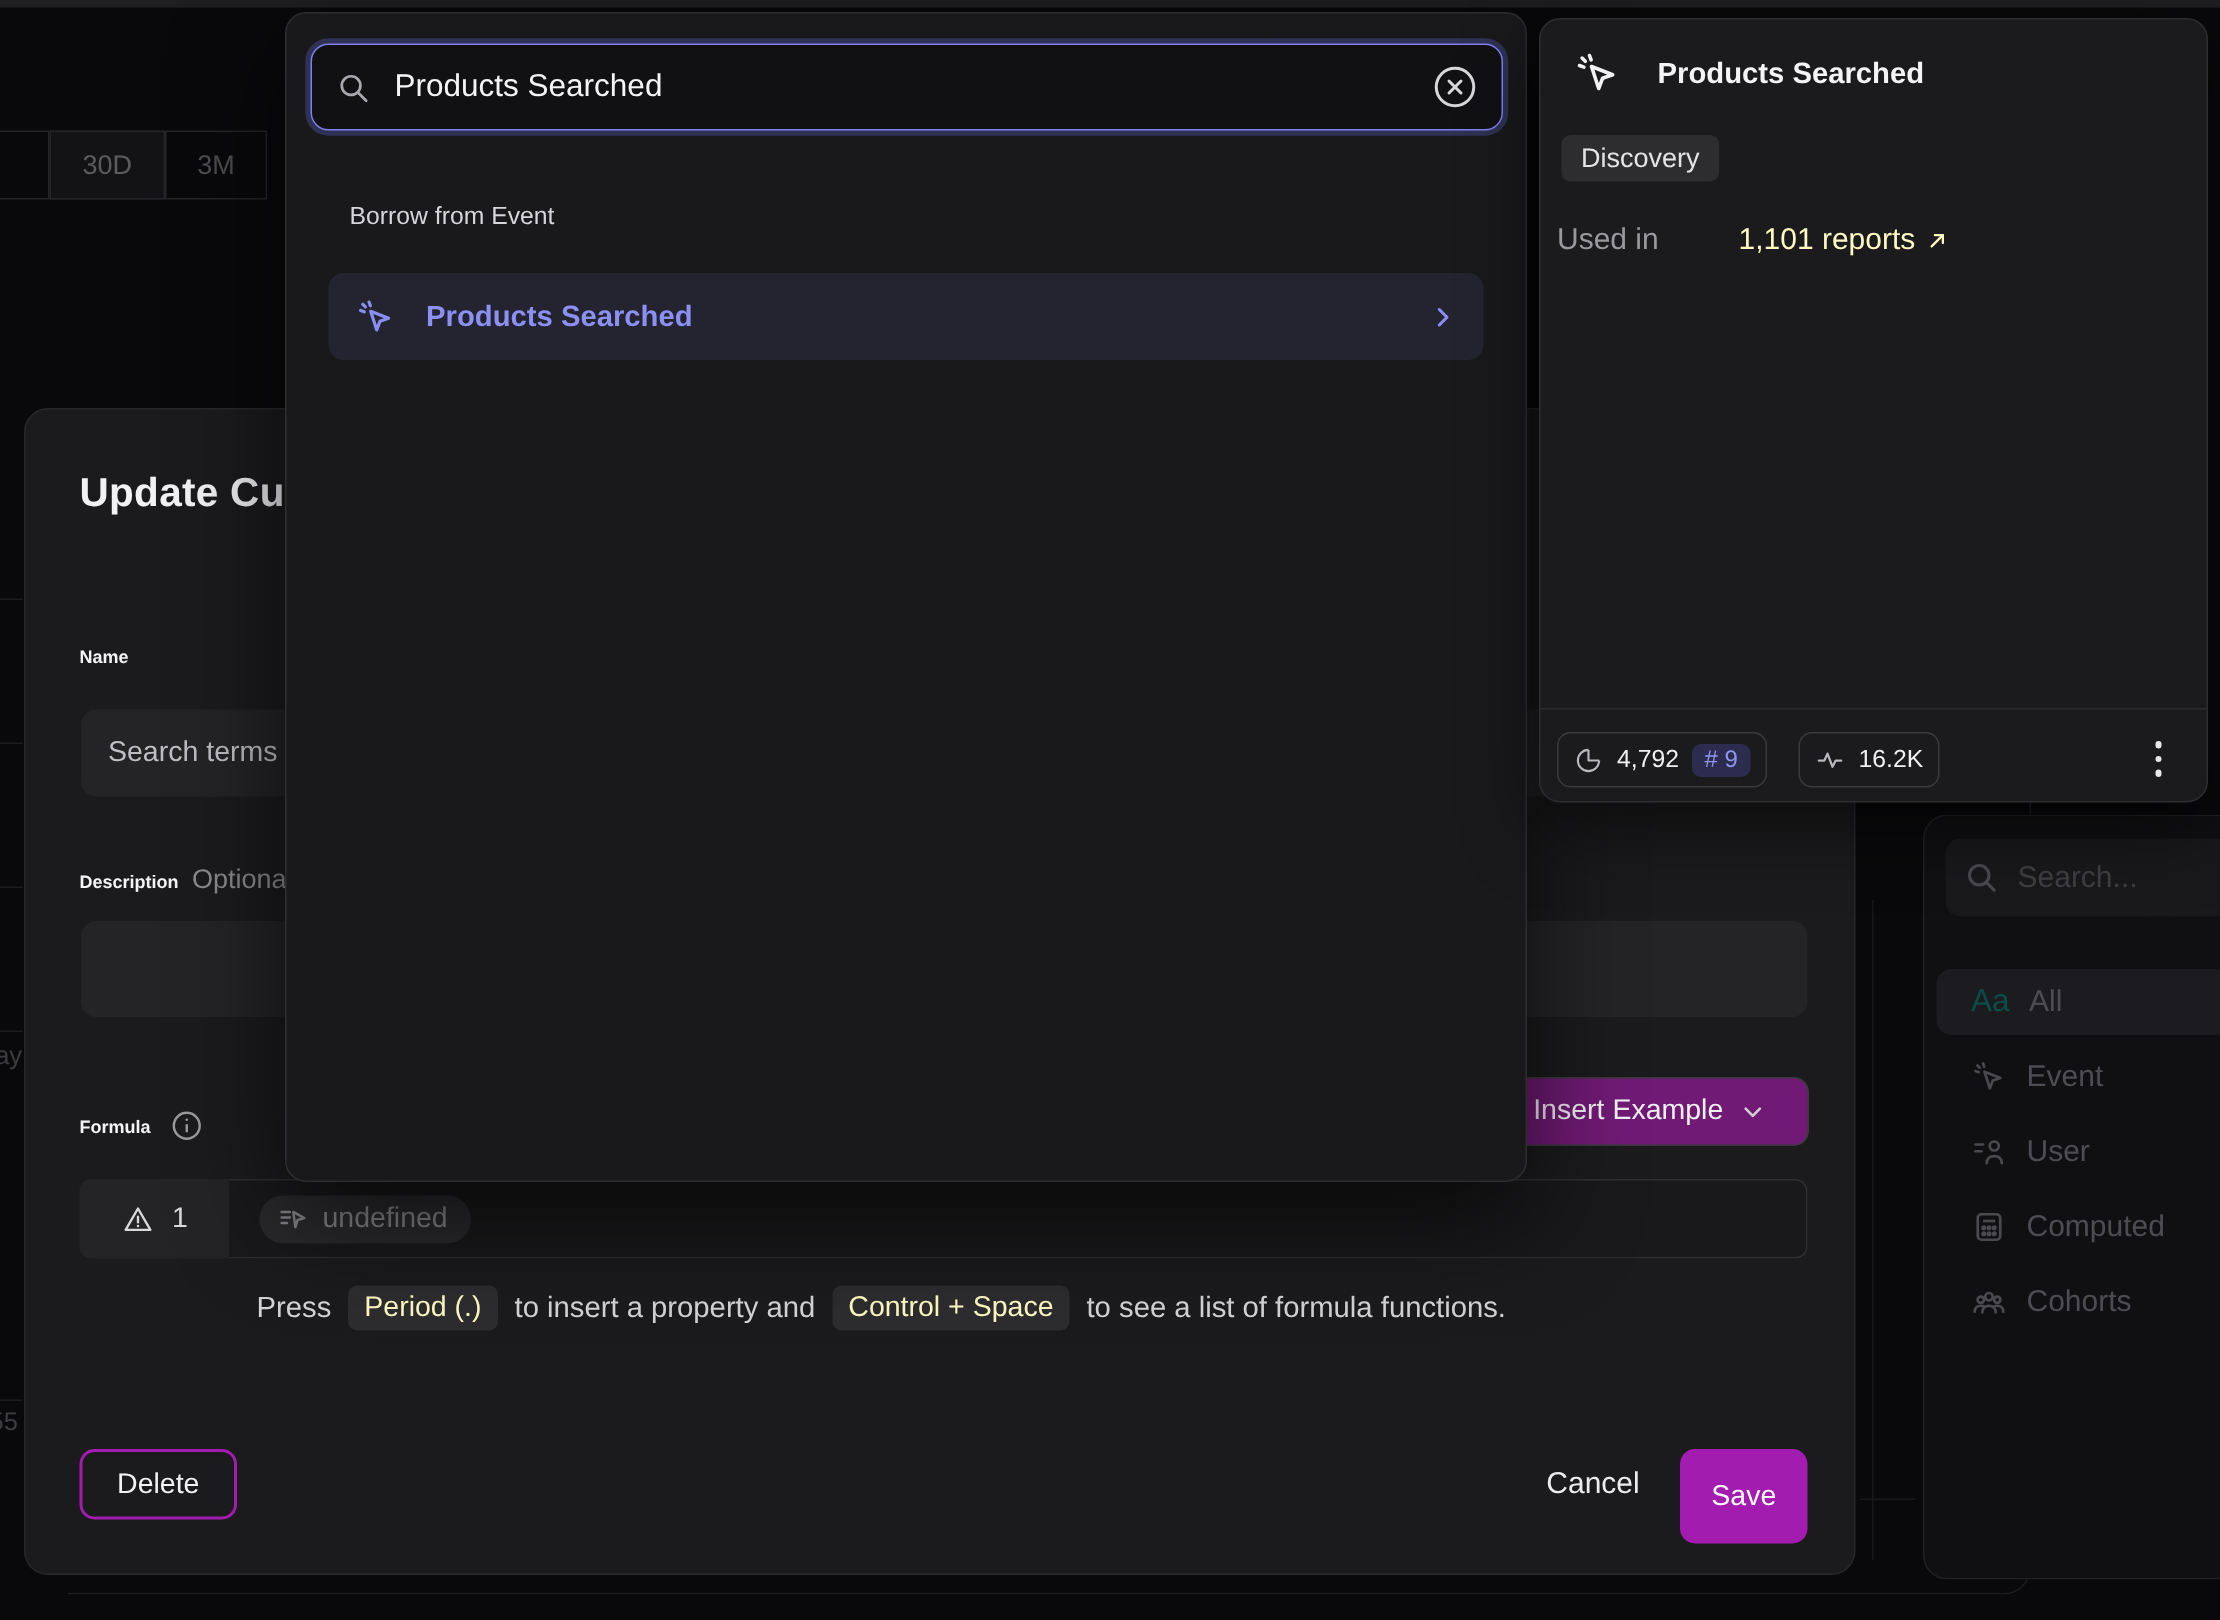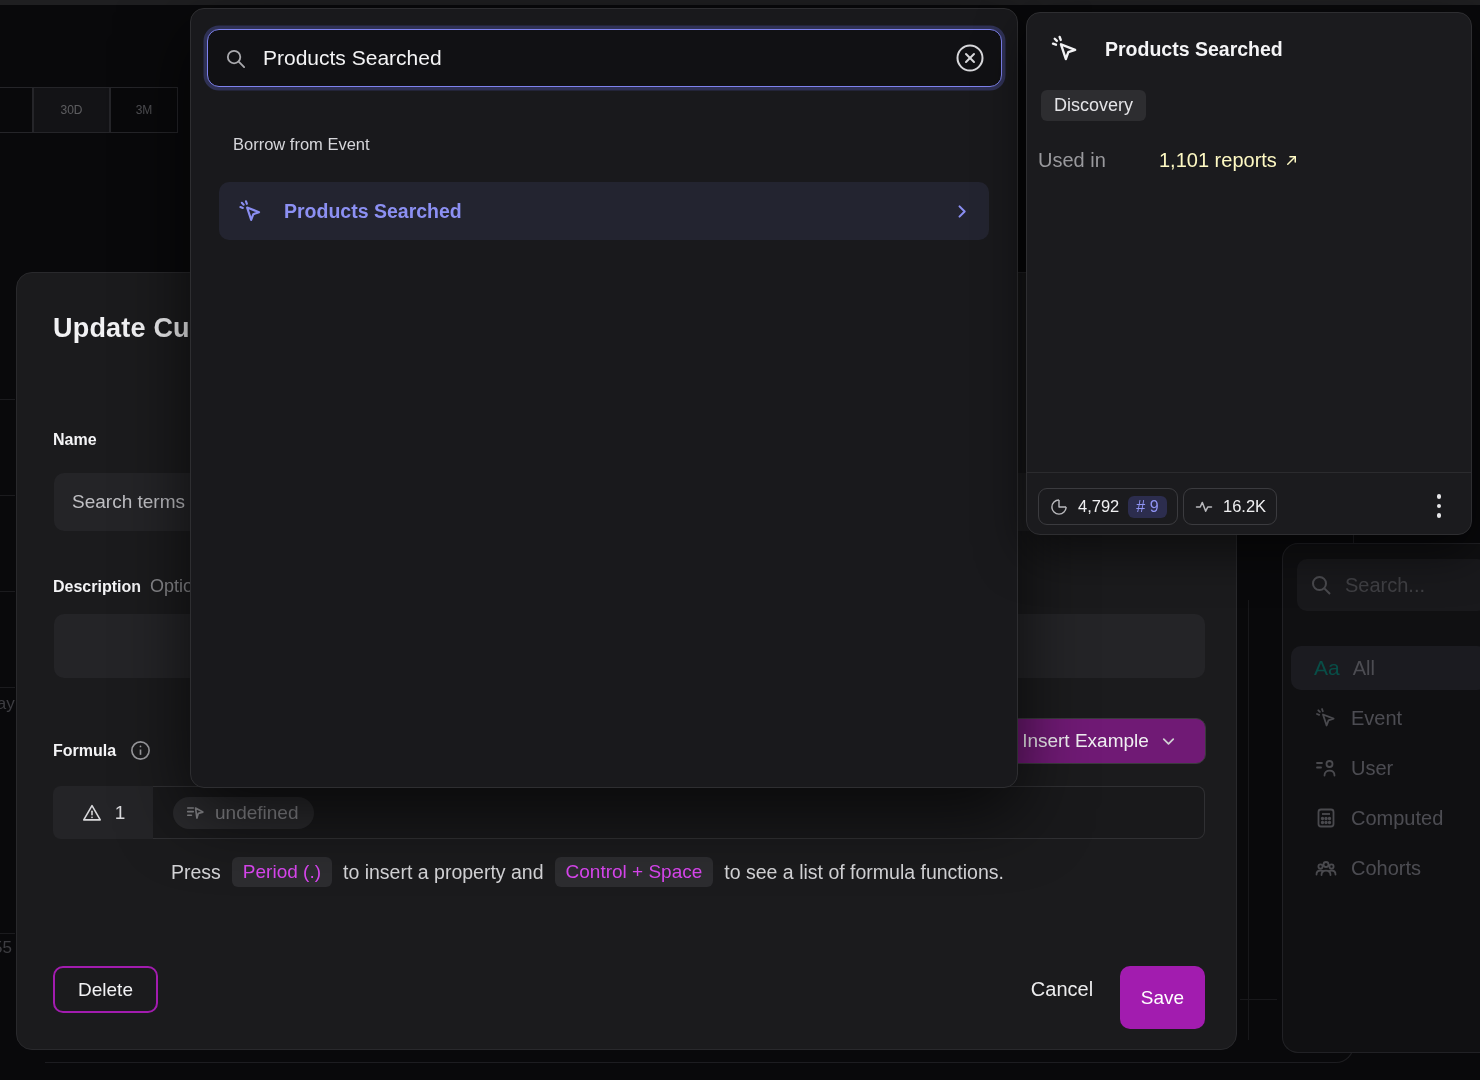--- a/index.html
+++ b/index.html
@@ -5,21 +5,21 @@
   html,body{margin:0;padding:0;background:#000;}
   .screen{position:relative;width:1480px;height:1080px;overflow:hidden;
     background:#161618;font-family:"Liberation Sans",sans-serif;
     -webkit-font-smoothing:antialiased;color:#f2f2f4;}
   .abs{position:absolute;}
   svg{display:block;}
 
   
   .top-strip{left:0;top:0;width:1480px;height:5px;background:#4a4a4e;z-index:1;}
   .seg{top:87px;height:46px;box-sizing:border-box;border:1px solid #5a5a60;
-    display:flex;align-items:center;justify-content:center;font-size:12px;
+    display:flex;align-items:center;justify-content:center;font-size:18px;
     color:#b9b9c0;z-index:1;background:#161618;}
   .seg.sel{background:#2e2e33;color:#dadade;}
   .gridline{height:0;border-top:1px solid #404045;width:15px;left:0;z-index:1;}
   .frag{left:-7px;color:#909098;font-size:17px;z-index:1;}
   .bgpanel{left:45px;top:100px;width:1308px;height:962px;z-index:1;
     border-right:1px solid #47474c;border-bottom:1px solid #47474c;
     border-bottom-right-radius:18px;}
   .bgline-v{left:1248px;top:600px;height:440px;width:0;border-left:1px solid #3a3a3f;z-index:1;}
   .bgline-h{left:1240px;top:999px;width:37px;height:0;border-top:1px solid #3a3a3f;z-index:1;}
 
@@ -40,21 +40,21 @@
   .sb-prefix{color:#14b8a6;font-size:21px;}
   .sb-ico{width:24px;height:24px;color:#b0b0b8;flex:0 0 auto;}
 
   
   .overlay{left:0;top:0;width:1480px;height:1080px;background:rgba(0,0,2,0.58);z-index:3;}
 
   
   .dialog{left:16px;top:272px;width:1221px;height:778px;background:#1b1b1d;
     border:1px solid #29292c;border-radius:16px;z-index:5;box-sizing:border-box;}
   .dlg-title{left:36px;top:40px;font-size:27px;font-weight:bold;letter-spacing:.2px;}
-  .dlg-label{font-size:16px;font-weight:bold;color:#f4f4f6;}
+  .dlg-label{font-size:12px;font-weight:bold;color:#f4f4f6;}
   .lbl-name{left:36px;top:158px;}
   .lbl-desc{left:36px;top:303px;display:flex;gap:9px;align-items:baseline;}
   .lbl-opt{font-weight:normal;color:#8a8a8e;font-size:18px;}
   .dlg-input{left:37px;top:200px;width:1151px;height:58px;background:#242427;
     border-radius:10px;box-sizing:border-box;display:flex;align-items:center;padding:0 16px;}
   .dlg-input input{width:100%;background:transparent;border:none;outline:none;
     font-family:inherit;font-size:19px;color:#bfbfc3;}
   .dlg-textarea{left:37px;top:341px;width:1151px;height:64px;background:#242427;
     border-radius:10px;}
   .lbl-formula{left:36px;top:466px;display:flex;align-items:center;gap:13px;}
@@ -64,21 +64,21 @@
     display:flex;align-items:center;justify-content:center;gap:12px;
     color:#d9d9dc;font-size:19px;box-sizing:border-box;}
   .fx-input{flex:1;height:53px;background:#19191b;border:1px solid #303033;
     border-left:none;border-radius:0 8px 8px 0;box-sizing:border-box;
     display:flex;align-items:center;padding-left:20px;}
   .fx-chip{display:inline-flex;align-items:center;gap:8px;background:#2a2a2d;
     border-radius:16px;padding:5px 16px 5px 12px;color:#87878b;font-size:19px;}
   .hint{left:154px;top:584px;display:flex;align-items:center;gap:11px;
     font-size:19.5px;color:#d4d4d7;}
   kbd{font-family:inherit;background:#2d2d30;border-radius:6px;padding:4px 11px;
-    color:#d946ef;font-size:19px;}
+    color:#fef9c3;font-size:19px;}
   .btn{box-sizing:border-box;border-radius:10px;display:flex;align-items:center;
     justify-content:center;font-size:19px;cursor:pointer;}
   .btn-delete{left:36px;top:693px;width:105px;height:47px;border:2px solid #a21caf;
     color:#f2f2f4;background:transparent;}
   .btn-cancel{left:995px;top:693px;width:100px;height:47px;color:#ececee;font-size:20px;}
   .btn-save{left:1103px;top:693px;width:85px;height:63px;background:#a21caf;color:#ffffff;}
   .btn-insert{left:977px;top:445px;width:212px;height:46px;border:1px solid #3a3a3d;
     color:#f0f0f2;gap:10px;background:#701a75;}
 
   
@@ -110,21 +110,21 @@
     padding:5px 13px;font-size:18px;color:#e4e4e7;}
   .c-used{position:absolute;left:11px;top:136px;display:flex;font-size:20px;}
   .c-used-label{color:#99999d;width:121px;}
   .c-used-value{color:#fef9c3;display:flex;align-items:center;gap:7px;cursor:pointer;}
   .c-divider{position:absolute;left:0;top:459px;width:100%;height:0;
     border-top:1px solid #2b2b2e;}
   .c-pill{position:absolute;top:475px;height:37px;border:1px solid #3b3b3f;
     border-radius:9px;display:flex;align-items:center;gap:9px;padding:0 10px;
     box-sizing:border-box;font-size:16.5px;font-weight:normal;color:#f0f0f2;}
   .pill-1{left:11px;}
-  .pill-2{left:156px;}
+  .pill-2{left:172px;}
   .rank-chip{background:#2c2d4e;border-radius:6px;padding:2px 8px;color:#9094f4;
     font-size:16px;}
   .gray-ico{width:20px;height:20px;color:#b9b9bd;}
   .c-dots{position:absolute;left:398px;top:477px;width:28px;height:32px;
     display:flex;flex-direction:column;align-items:center;justify-content:center;
     gap:5px;cursor:pointer;}
   .c-dots i{width:4.5px;height:4.5px;border-radius:50%;background:#e8e8ea;display:block;}
 </style>
 </head>
 <body>

